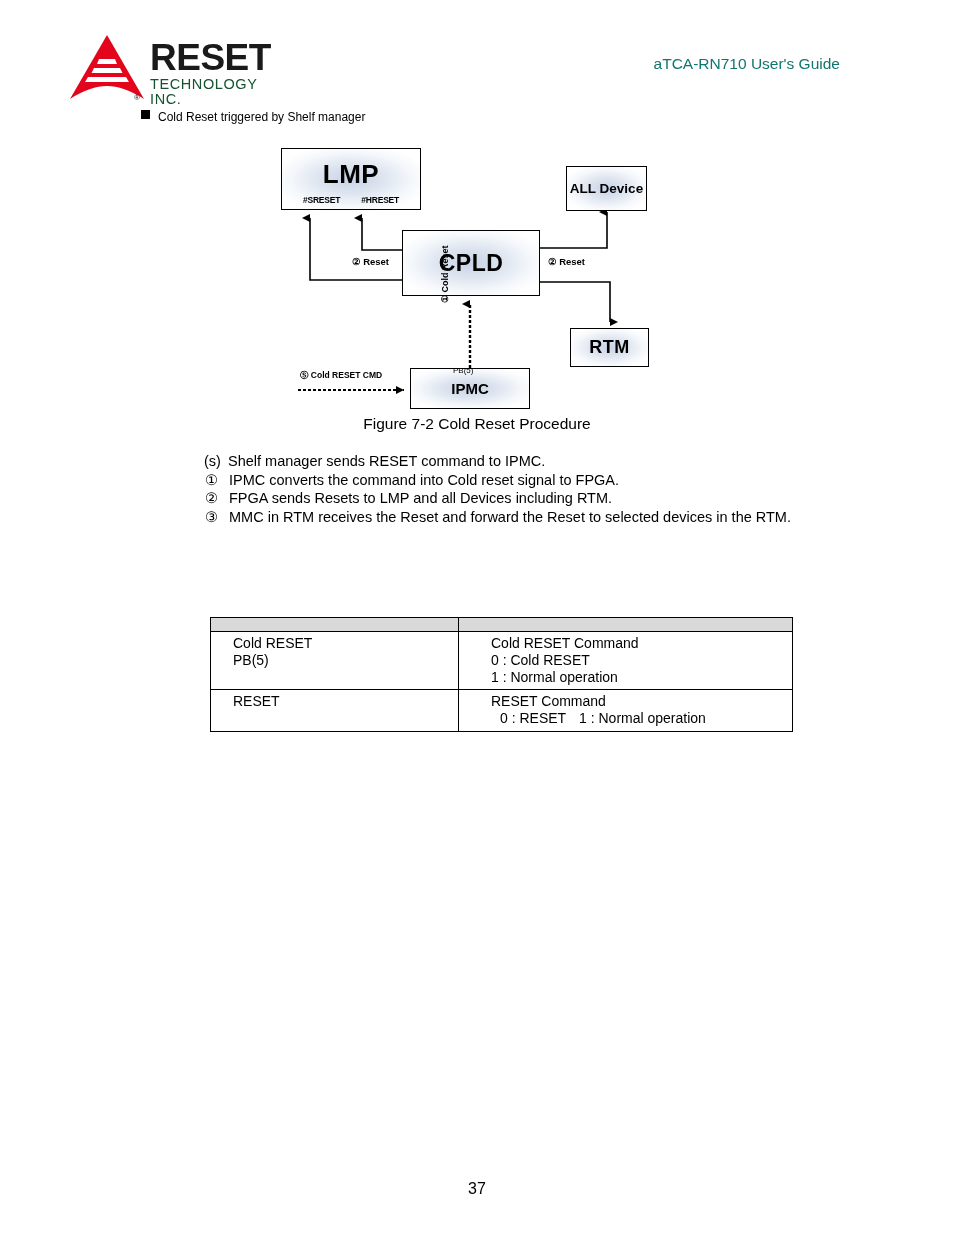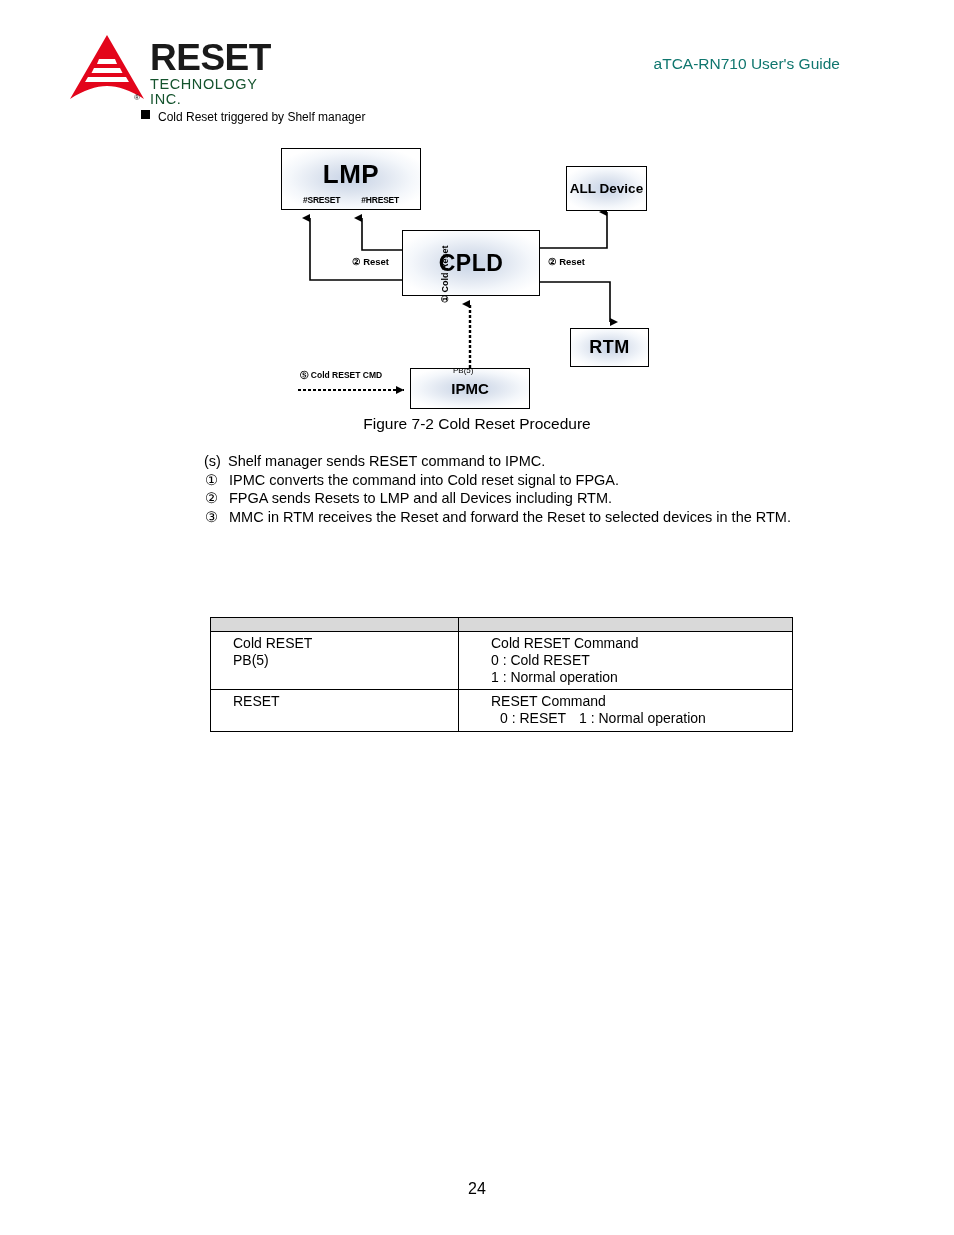--- a/index.html
+++ b/index.html
@@ -270,13 +270,13 @@
     </td>
     <td class="c2">
       <div>RESET Command</div>
       <div class="ind">0 : RESET</div>
       <div class="ind">1 : Normal operation</div>
     </td>
   </tr>
 </tbody>
   </table>
 
-<div class="page-number">24</div>
+<div class="page-number">37</div>
 
 </body></html>

